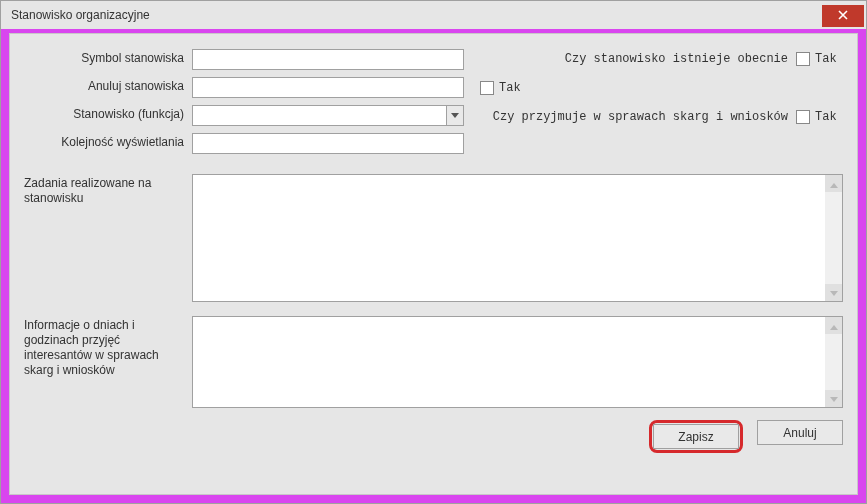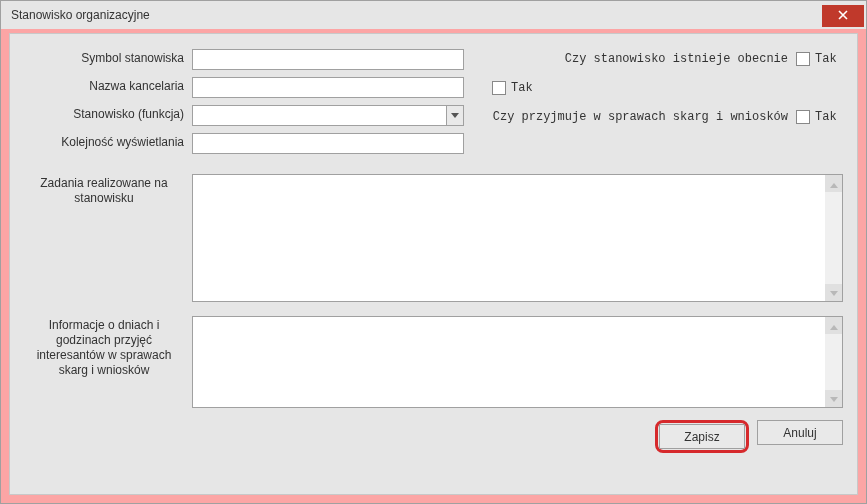--- a/index.html
+++ b/index.html
@@ -7,21 +7,21 @@
     margin: 0;
     font-family: "Segoe UI", Tahoma, Arial, sans-serif;
     font-size: 12px;
     background: #fff;
     color: #333;
   }
   .window {
     width: 867px;
     height: 504px;
     border: 1px solid #a0a0a0;
-    background: #fca5a5;
+    background: #d946ef;
     display: flex;
     flex-direction: column;
   }
   .titlebar {
     height: 28px;
     background: #e6e6e6;
     display: flex;
     align-items: center;
     padding-left: 10px;
   }
@@ -47,21 +47,21 @@
     flex: 1;
     margin: 4px 8px 8px 8px;
     border: 1px solid #c8c8c8;
     background: #e6e6e6;
     padding: 14px 14px 10px 14px;
     display: flex;
     flex-direction: column;
   }
   .form-upper {
     display: flex;
-    gap: 28px;
+    gap: 16px;
   }
   .left-col { width: 440px; }
   .right-col { flex: 1; font-family: Liberation Mono, monospace; }
   .row {
     display: flex;
     align-items: center;
     margin-bottom: 6px;
     min-height: 22px;
   }
   .row-label {
@@ -126,21 +126,21 @@
     margin-right: 5px;
     cursor: pointer;
   }
   .check-text { width: 28px; }
   .ta-row {
     display: flex;
     margin-top: 14px;
   }
   .ta-label {
     width: 168px;
-    text-align: center;
+    text-align: left;
     padding-right: 8px;
     padding-top: 2px;
     line-height: 1.25;
   }
   .ta-wrap {
     flex: 1;
     position: relative;
     border: 1px solid #a0a0a0;
     background: #fff;
     min-height: 108px;
@@ -174,21 +174,21 @@
     background: #e0e0e0;
     display: flex;
     align-items: center;
     justify-content: center;
     cursor: pointer;
   }
   .ta-scroll-btn svg { width: 8px; height: 6px; opacity: 0.45; }
   .footer {
     display: flex;
     justify-content: flex-end;
-    gap: 8px;
+    gap: 14px;
     margin-top: 12px;
   }
   .btn {
     min-width: 86px;
     height: 25px;
     border: 1px solid #a0a0a0;
     background: #e9e9e9;
     display: flex;
     align-items: center;
     justify-content: center;
@@ -219,21 +219,21 @@
   <div class="content">
 
     <div class="form-upper">
 
       <div class="left-col">
         <div class="row">
           <div class="row-label">Symbol stanowiska</div>
           <div class="row-input"><input type="text" value="" style=""></div>
         </div>
         <div class="row">
-          <div class="row-label">Nazwa kancelaria</div>
+          <div class="row-label">Anuluj stanowiska</div>
           <div class="row-input"><input type="text" value="" style=""></div>
         </div>
         <div class="row">
           <div class="row-label">Stanowisko (funkcja)</div>
           <div class="row-input">
             <div class="combo">
               <input type="text" value="" style="">
               <div class="combo-btn">
                 <span><svg viewBox="0 0 8 6">
                       <path d="M0 0 L4 5 L8 0 Z" fill="#555"></path>

